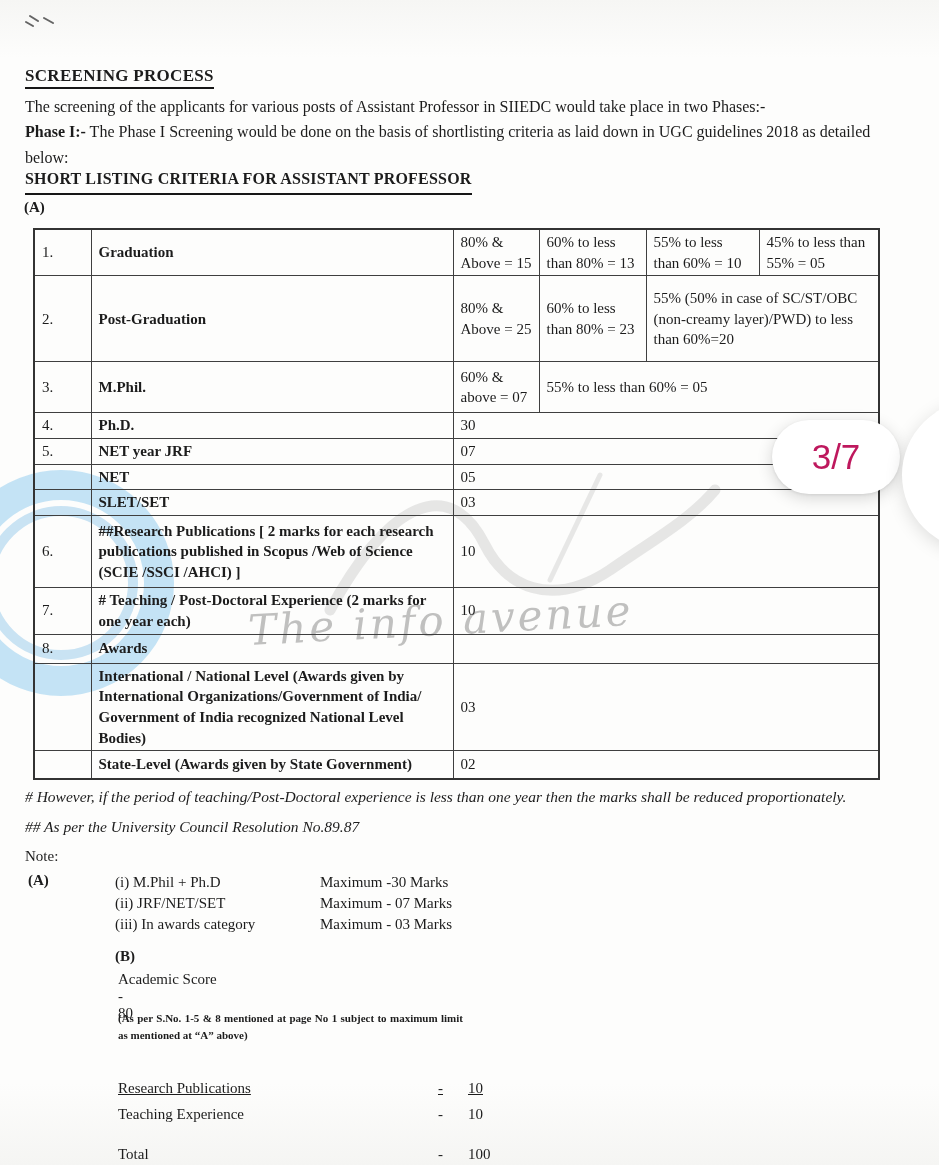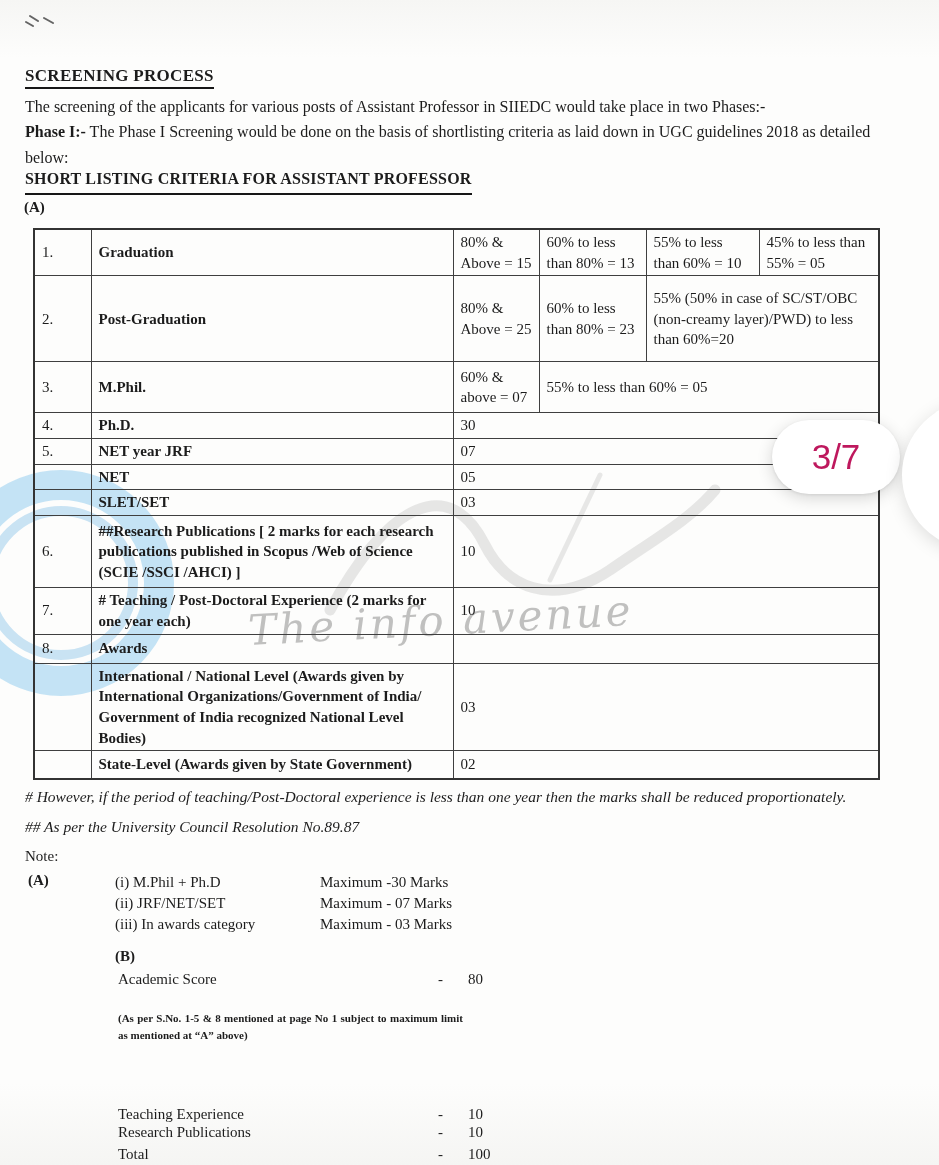--- a/index.html
+++ b/index.html
@@ -68,26 +68,26 @@
   .note-label { position:absolute; left:25px; top:848px; font-size:15px; }
   .note-a { position:absolute; left:28px; top:872px; display:flex; font-size:15px; }
   .note-a-label { width:87px; font-weight:bold; }
   .note-a-items { display:flex; flex-direction:column; }
   .note-a-row { display:flex; line-height:21px; }
   .note-a-name { width:205px; }
   .b-label { position:absolute; left:115px; top:948px; font-size:15px; font-weight:bold; }
   .b-row { position:absolute; left:118px; display:flex; font-size:15px; }
   .b-name { width:320px; }
   .b-dash { width:30px; }
-  .b-academic { top:971px; }
+  .b-academic { top:971px;flex-direction:column; }
   .b-note {
     position:absolute; left:118px; top:1010px; width:345px;
     font-size:11px; font-weight:bold; line-height:1.55; text-align:justify;
   }
-  .b-research { top:1124px; }
+  .b-research { top:1080px;text-decoration:underline; }
   .b-teaching { top:1106px; }
   .b-total { top:1146px; }
   
   .page-pill {
     position:absolute; left:772px; top:420px; width:128px; height:74px;
     background:#fff; border-radius:40px; z-index:5;
     box-shadow:0 4px 16px rgba(0,0,0,.16), 0 1px 3px rgba(0,0,0,.08);
     display:flex; align-items:center; justify-content:center;
     font-family:"Liberation Sans", sans-serif; font-size:35px; color:#be185d;
     cursor:pointer;

